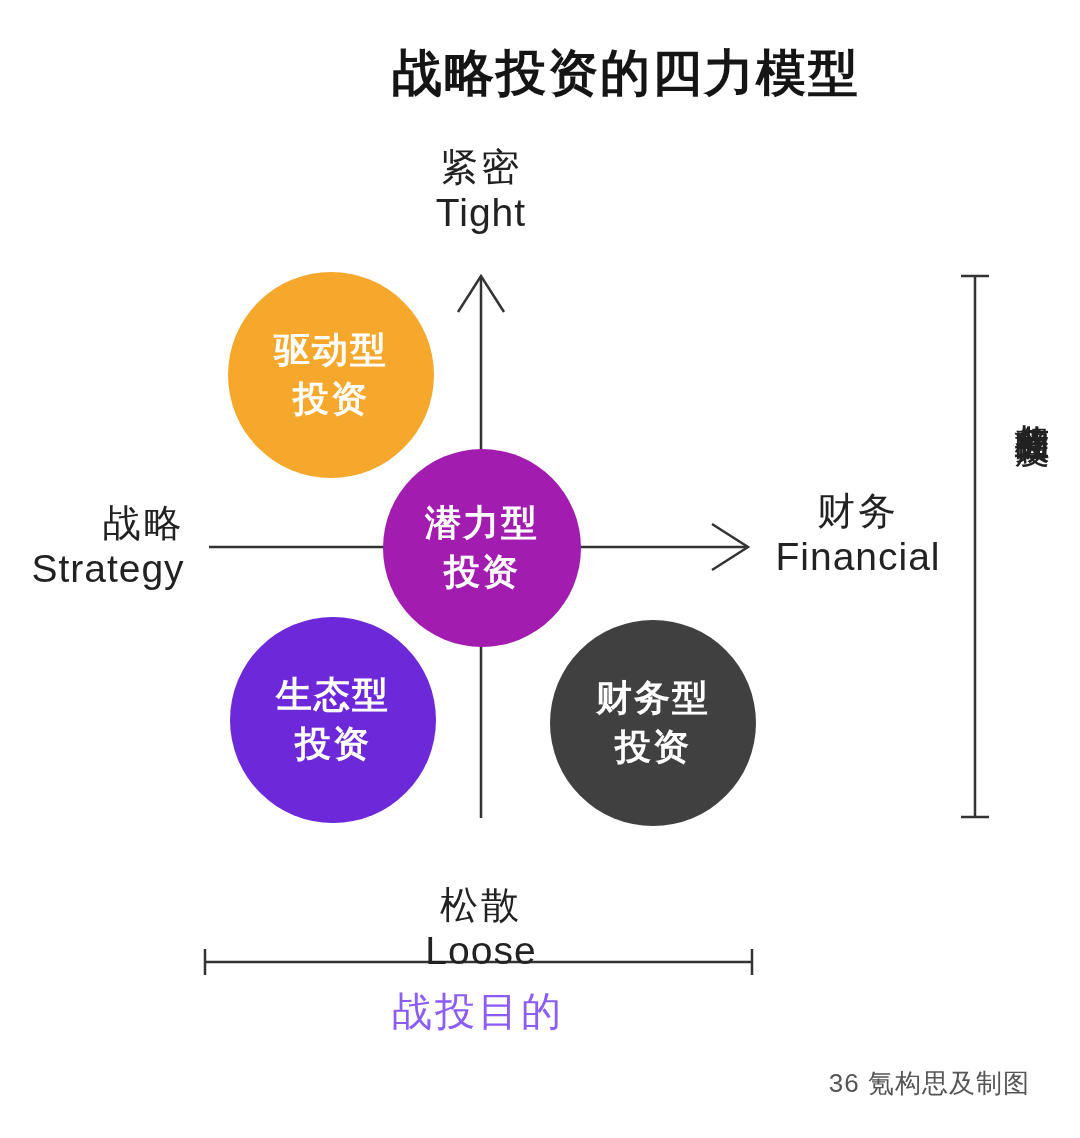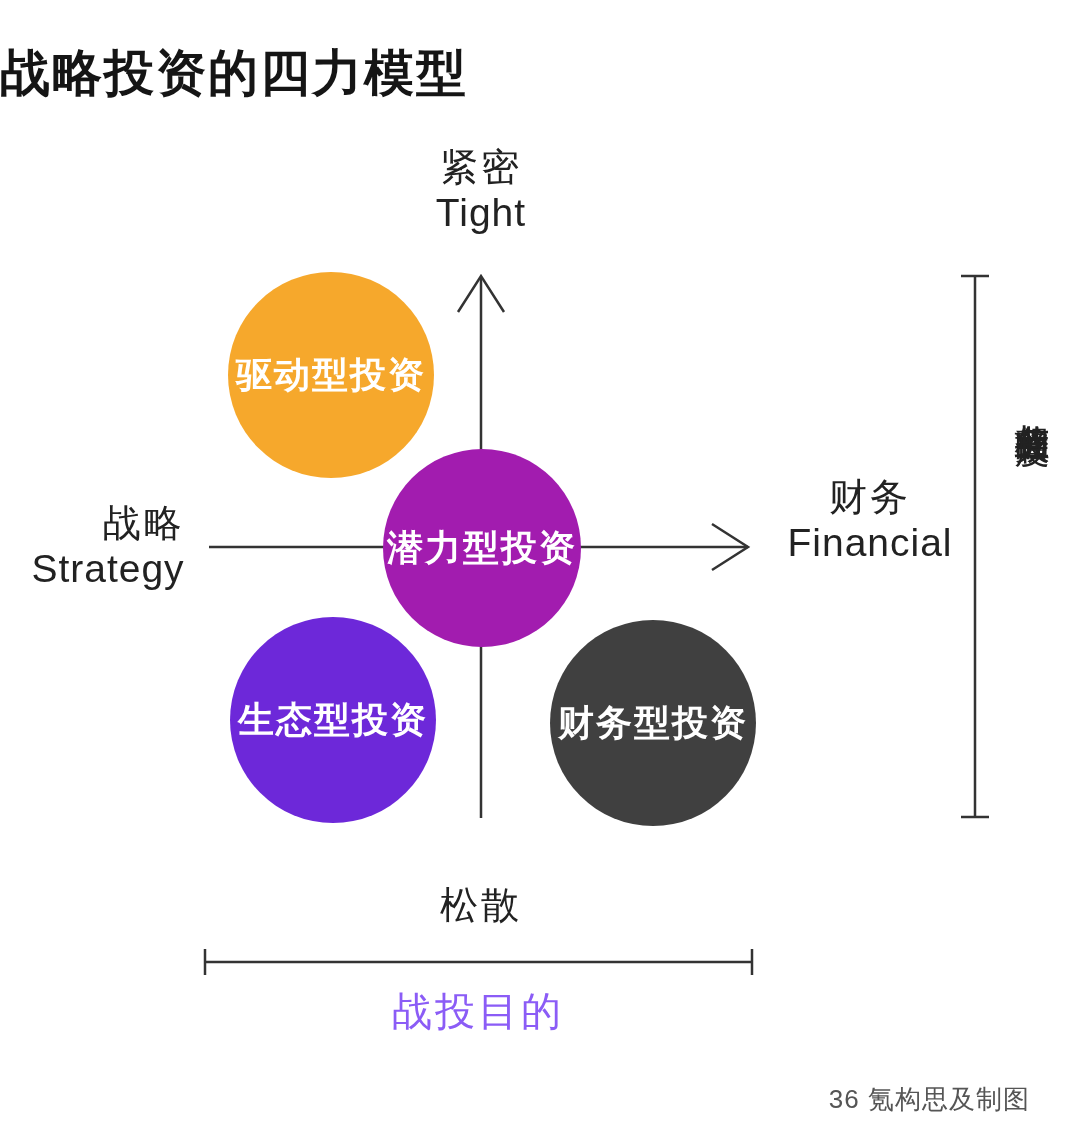--- a/index.html
+++ b/index.html
@@ -13,38 +13,38 @@
     width: 1080px;
     height: 1138px;
     background: #ffffff;
     overflow: hidden;
   }
   .page-title {
     position: absolute;
     top: 40px;
     left: 0;
     width: 860px;
-    text-align: left;
+    text-align: right;
     font-size: 50px;
     font-weight: 800;
     letter-spacing: 2px;
     color: #151515;
     z-index: 3;
   }
   #axes-svg {
     position: absolute;
     top: 0;
     left: 0;
     z-index: 1;
   }
   .bubble {
     position: absolute;
     border-radius: 50%;
     display: flex;
-    flex-direction: row;
+    flex-direction: column;
     align-items: center;
     justify-content: center;
     z-index: 2;
     text-align: center;
   }
   .bubble .bubble-line {
     color: #ffffff;
     font-size: 36px;
     font-weight: 700;
     line-height: 1.35;
@@ -98,21 +98,20 @@
   .credit {
     position: absolute;
     top: 1066px;
     right: 50px;
     font-size: 26px;
     font-weight: 400;
     color: #555555;
     letter-spacing: 1px;
     z-index: 3;
     white-space: nowrap;
-    margin-top: 16px;
   }
 </style>
 </head>
 <body>
 
 <div id="canvas">
 
   <div class="page-title">战略投资的四力模型</div>
 
   <svg id="axes-svg" width="1080" height="1138" viewBox="0 0 1080 1138">
@@ -157,27 +156,28 @@
   <div class="axis-label" style="left:481px; top:144px;">
     <span class="zh">紧密</span>
     <span class="en">Tight</span>
   </div>
 
   <div class="axis-label" style="left:108px; top:500px;text-align:right;">
     <span class="zh">战略</span>
     <span class="en">Strategy</span>
   </div>
 
-  <div class="axis-label" style="left:858px; top:474px;margin-left:12px;">
+  <div class="axis-label" style="left:858px; top:488px;">
     <span class="zh">财务</span>
     <span class="en">Financial</span>
   </div>
 
   <div class="axis-label" style="left:481px; top:882px;">
     <span class="zh">松散</span>
+    <span class="en">Loose</span>
   </div>
 
   <div class="v-label">与业务的关联程度</div>
 
   <div class="bottom-bracket-label">战投目的</div>
 
   <div class="credit">36 氪构思及制图</div>
 
 </div>
 

